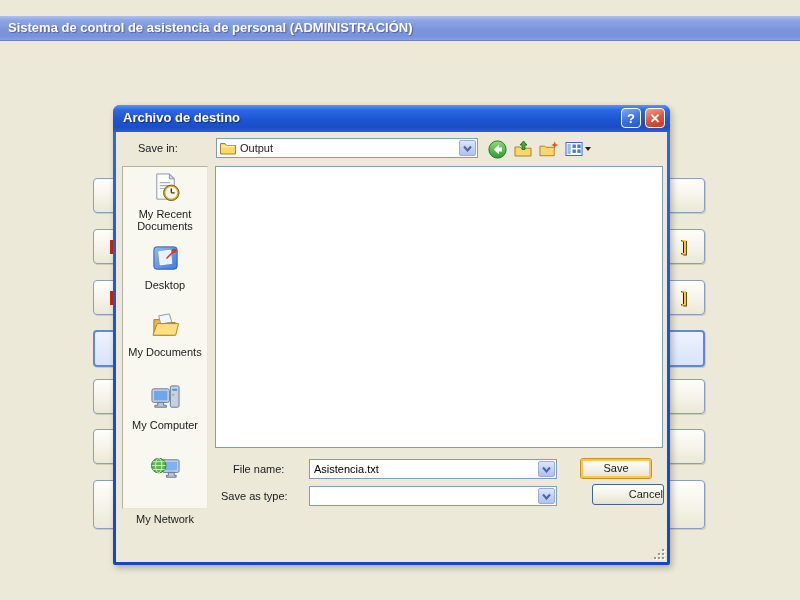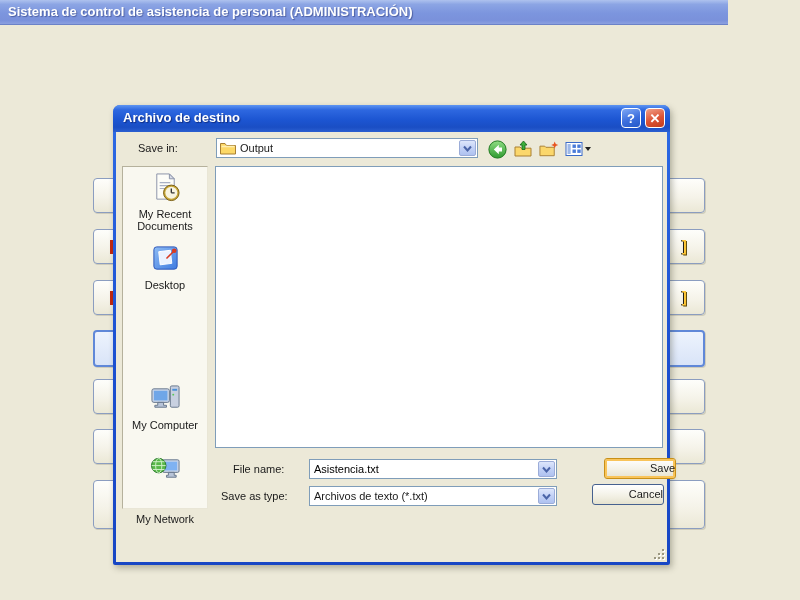--- a/index.html
+++ b/index.html
@@ -2,21 +2,21 @@
 <html><head>
 <meta charset="utf-8">
 <style>
   * { margin:0; padding:0; box-sizing:border-box; }
   html,body { width:800px; height:600px; }
   body { font-family:"Liberation Sans", sans-serif; font-size:11px; color:#1a1a1a; }
   #screen { position:relative; width:800px; height:600px; background:#ECE9D8; overflow:hidden; }
 
   
   .main-titlebar {
-    position:absolute; left:0; top:0; width:728px; height:25px;
+    position:absolute; left:0; top:16px; width:800px; height:25px;
     background:linear-gradient(180deg,#AEC2EE 0%,#8CA5E4 18%,#7C95DE 55%,#7A91DB 85%,#8BA0E0 100%);
     border-bottom:1px solid #6B82C8;
   }
   .main-titlebar .ttext {
     position:absolute; left:8px; top:4px; font-size:13px; font-weight:bold; color:#FFFFFF;
     text-shadow:1px 1px 1px rgba(20,30,90,.45); white-space:nowrap;
   }
 
   
   .bgbtn {
@@ -99,21 +99,21 @@
   .fname-label { left:117px; top:327px; }
   .fname-combo { left:193px; top:327px; width:248px; }
   .ftype-label { left:105px; top:354px; }
   .ftype-combo { left:193px; top:354px; width:248px; }
 
   .xp-btn {
     position:absolute; width:72px; height:21px; border-radius:3px; cursor:pointer;
     border:1px solid #46618F; font-size:11px; color:#1a1a1a; text-align:center; line-height:19px;
     background:linear-gradient(180deg,#FFFFFF 0%,#F2F0E4 60%,#E5E2CF 100%);
   }
-  .save-btn { left:488px; top:326px; border:1px solid #C89018; box-shadow:inset 0 0 0 2px #F9C45A;text-align:right; }
+  .save-btn { left:464px; top:326px; border:1px solid #C89018; box-shadow:inset 0 0 0 2px #F9C45A; }
   .cancel-btn { left:476px; top:352px;text-align:right; }
 
   .grip { position:absolute; right:2px; bottom:2px; width:14px; height:14px; cursor:nwse-resize; }
   .grip i { position:absolute; width:2px; height:2px; background:#9B9780; box-shadow:1px 1px 0 #fff; }
 </style>
 </head>
 <body>
 
 <div id="screen">
 
@@ -225,20 +225,30 @@
               <path d="M20,2 L25,7 L20,7 Z" fill="#D8DCE8" stroke="#8A93A8"></path>
               <path d="M10,11 h11 M10,14 h11 M10,17 h6" stroke="#A8B0C4" stroke-width="1.2" fill="none"></path>
               <circle cx="22" cy="21.5" r="8" fill="#C8A838" stroke="#7A5E14"></circle>
               <circle cx="22" cy="21.5" r="6.2" fill="#F8F4E0"></circle>
               <path d="M22,21.5 L22,17 M22,21.5 L25.4,21.5" stroke="#333" stroke-width="1.4" fill="none"></path>
             </svg>
           </span>
           <span class="plabel">My Recent Documents</span>
         </div>
 
+        <div class="place" style="top:143px;">
+          <span>
+            <svg width="31" height="31" viewBox="0 0 32 32">
+              <path d="M4,10 L4,26 L26,26 L26,13 L14,13 L12,10 Z" fill="#E8B84B" stroke="#A07820"></path>
+              <path d="M9,6 L20,4 L22.5,12.5 L11,14.5 Z" fill="#F4F6FA" stroke="#9098A8"></path>
+              <path d="M3,26 L7.5,14 L29.5,14 L26.5,26 Z" fill="#FFDE7E" stroke="#B08828"></path>
+            </svg>
+          </span>
+          <span class="plabel">My Documents</span>
+        </div>
 
         <div class="place" style="top:216px;">
           <span>
             <svg width="31" height="31" viewBox="0 0 32 32">
               <rect x="21" y="3" width="9" height="22" rx="1.5" fill="#C8D0E0" stroke="#68788C"></rect>
               <rect x="23" y="6" width="5" height="2" fill="#4A90D8"></rect>
               <circle cx="24" cy="12" r="1" fill="#58C858"></circle>
               <rect x="2" y="6" width="18" height="14" rx="2" fill="#C8D4E8" stroke="#68788C"></rect>
               <rect x="4" y="8" width="14" height="10" fill="#6FA6E8"></rect>
               <path d="M8,20 L14,20 L14,23 L17,23 L17,25 L5,25 L5,23 L8,23 Z" fill="#B8C4D8" stroke="#68788C"></path>
@@ -270,21 +280,20 @@
         <input type="text" value="Asistencia.txt" style="">
         <div class="combo-arrow">
           <svg width="9" height="7" viewBox="0 0 9 7">
               <path d="M1,1.5 L4.5,5.5 L8,1.5" fill="none" stroke="#4A64A8" stroke-width="2"></path>
             </svg>
         </div>
       </div>
 
       <span class="lbl ftype-label">Save as type:</span>
       <div class="combo ftype-combo">
-        <span class="cval">Archivos de texto (*.txt)</span>
         <div class="combo-arrow">
           <svg width="9" height="7" viewBox="0 0 9 7">
               <path d="M1,1.5 L4.5,5.5 L8,1.5" fill="none" stroke="#4A64A8" stroke-width="2"></path>
             </svg>
         </div>
       </div>
 
       <div class="xp-btn save-btn">Save</div>
       <div class="xp-btn cancel-btn">Cancel</div>
 

